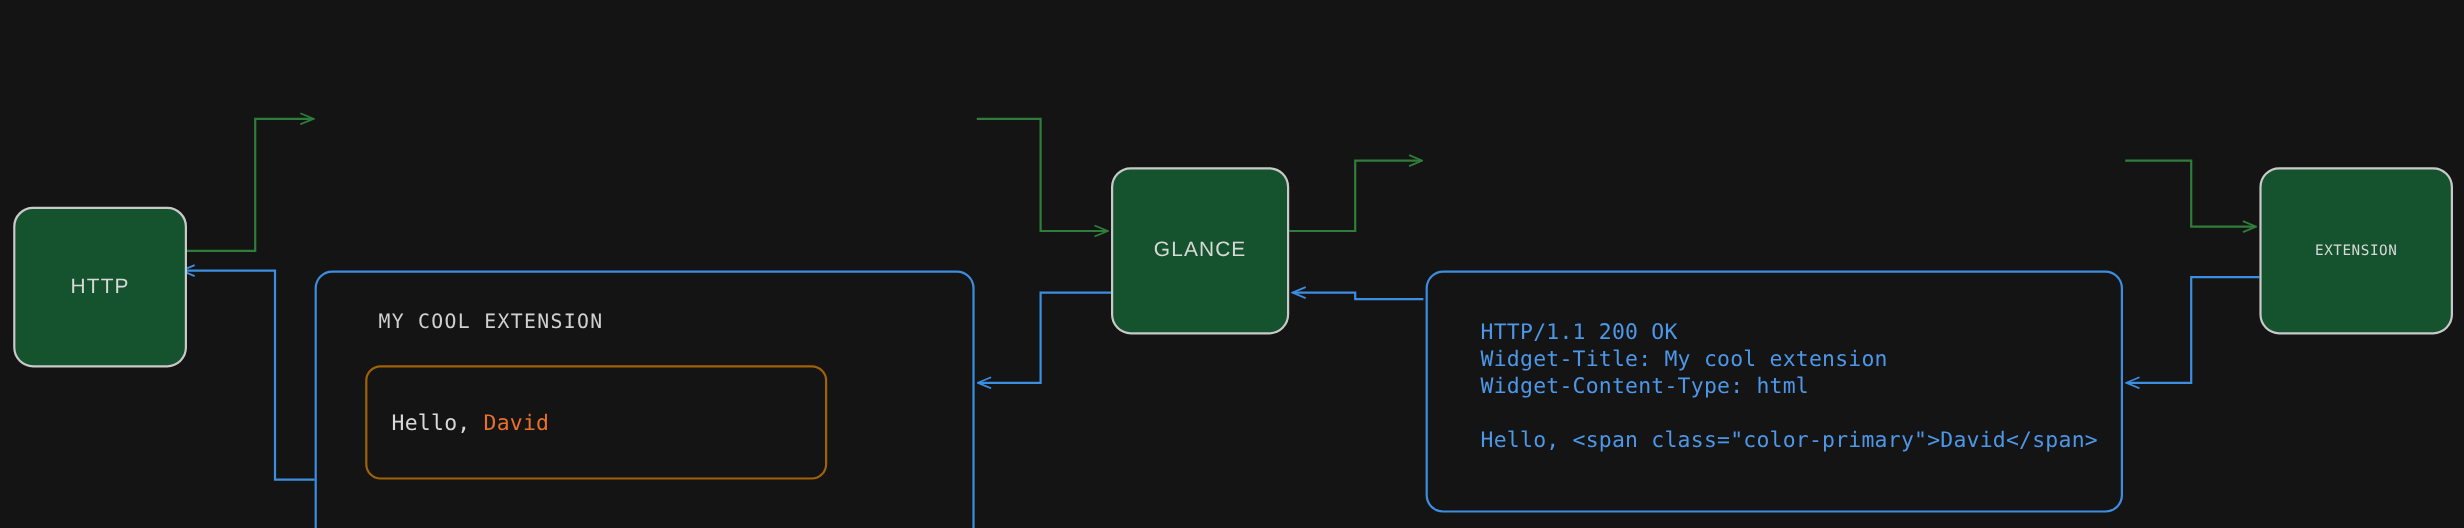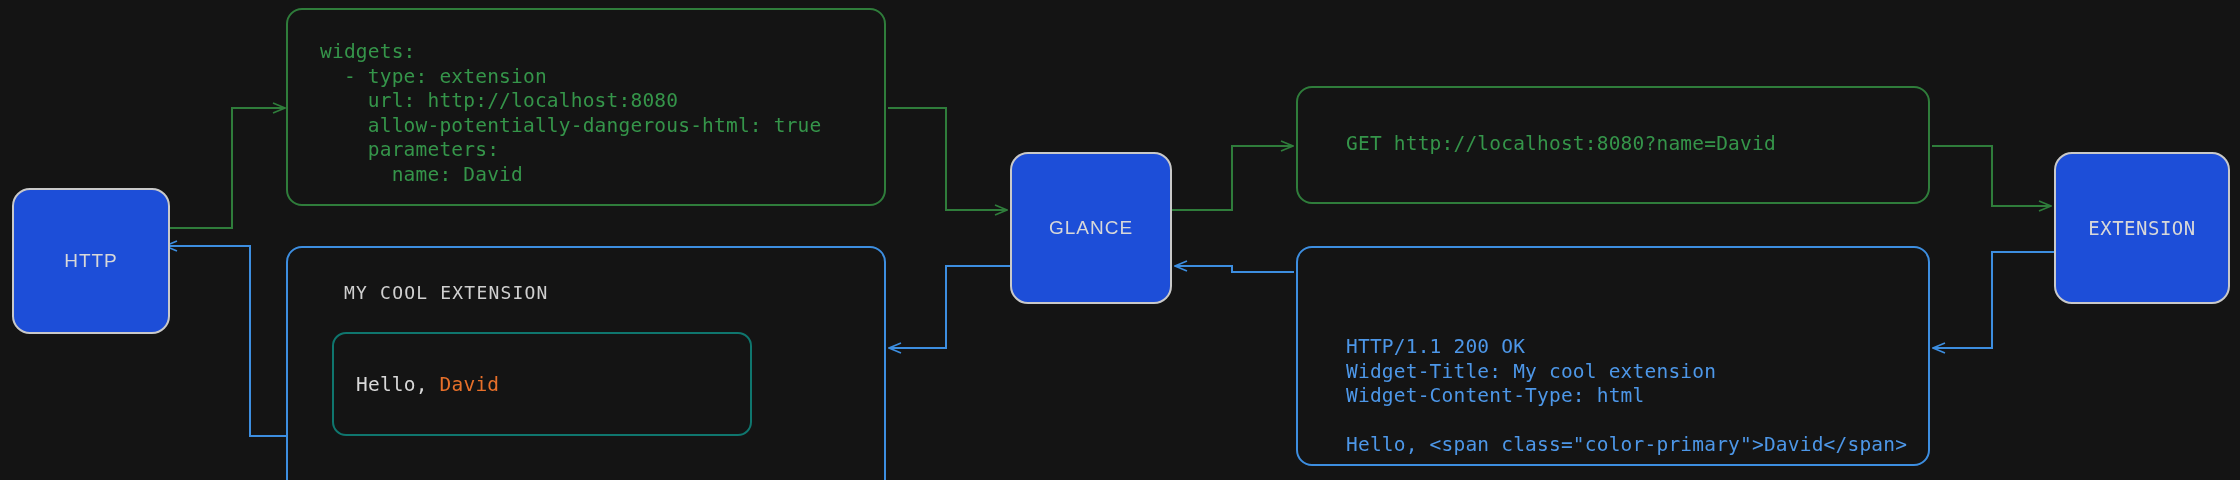--- a/index.html
+++ b/index.html
@@ -22,36 +22,36 @@
     height: 480px;
     pointer-events: none;
   }
 
   
   .node {
     position: absolute;
     box-sizing: border-box;
     border: 2px solid #c9c9c9;
     border-radius: 18px;
-    background: #1d4ed8;
+    background: #14532d;
     display: flex;
     align-items: center;
     justify-content: center;
     color: #d8d8d8;
     letter-spacing: 0.5px;
     z-index: 3;
   }
   .node-label-sans {
     font-family: "Liberation Sans", sans-serif;
     font-size: 19px;
     letter-spacing: 1px;
   }
   .node-label-mono {
     font-family: "DejaVu Sans Mono", "Liberation Mono", monospace;
-    font-size: 19px;
+    font-size: 13px;
     letter-spacing: 0.5px;
   }
 
   #node-user      { left: 12px;   top: 188px; width: 158px; height: 146px; }
   #node-glance    { left: 1010px; top: 152px; width: 162px; height: 152px; }
   #node-extension { left: 2054px; top: 152px; width: 176px; height: 152px; }
 
   
   .panel {
     position: absolute;
@@ -74,39 +74,39 @@
   .code.green { color: #35954a; }
   .code.blue  { color: #4d97e8; }
 
   #panel-yaml     { left: 286px;  top: 8px;   width: 600px;  height: 198px; }
   #panel-yaml .code     { padding: 30px 0 0 32px; }
 
   #panel-get      { left: 1296px; top: 86px;  width: 634px;  height: 118px; }
   #panel-get .code      { padding: 44px 0 0 48px; }
 
   #panel-response { left: 1296px; top: 246px; width: 634px; height: 220px; }
-  #panel-response .code { padding: 42px 0 0 48px; margin-top: 45px; }
+  #panel-response .code { padding: 42px 0 0 48px; }
 
   
   #panel-widget   { left: 286px;  top: 246px; width: 600px; height: 252px; }
   .widget-title {
     font-family: "DejaVu Sans Mono", "Liberation Mono", monospace;
     font-size: 18px;
     letter-spacing: 1.2px;
     color: #d0d0d0;
     padding: 34px 0 0 56px;
   }
   .widget-card {
     position: absolute;
     left: 44px;
     top: 84px;
     width: 420px;
     height: 104px;
     box-sizing: border-box;
-    border: 2px solid #0f766e;
+    border: 2px solid #a16207;
     border-radius: 14px;
     display: flex;
     align-items: center;
   }
   .widget-card-text {
     font-family: "DejaVu Sans Mono", "Liberation Mono", monospace;
     font-size: 19.5px;
     color: #d8d8d8;
     padding-left: 22px;
     letter-spacing: 0.2px;
@@ -166,32 +166,21 @@
   </div>
 
   <div class="node" id="node-glance">
     <span class="node-label-sans">GLANCE</span>
   </div>
 
   <div class="node" id="node-extension">
     <span class="node-label-mono">EXTENSION</span>
   </div>
 
-  <div class="panel green" id="panel-yaml">
-    <pre class="code green">widgets:
-  - type: extension
-    url: http://localhost:8080
-    allow-potentially-dangerous-html: true
-    parameters:
-      name: David</pre>
-  </div>
 
-  <div class="panel green" id="panel-get">
-    <pre class="code green">GET http://localhost:8080?name=David</pre>
-  </div>
 
   <div class="panel blue" id="panel-response">
     <pre class="code blue">HTTP/1.1 200 OK
 Widget-Title: My cool extension
 Widget-Content-Type: html
 
 Hello, &lt;span class="color-primary"&gt;David&lt;/span&gt;</pre>
   </div>
 
   <div class="panel blue" id="panel-widget">

